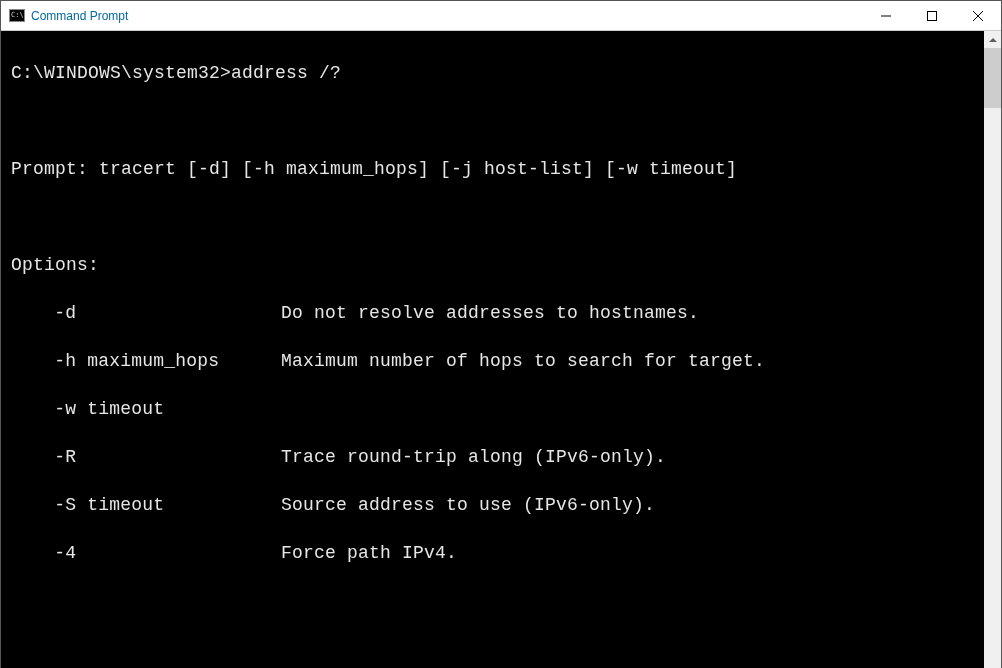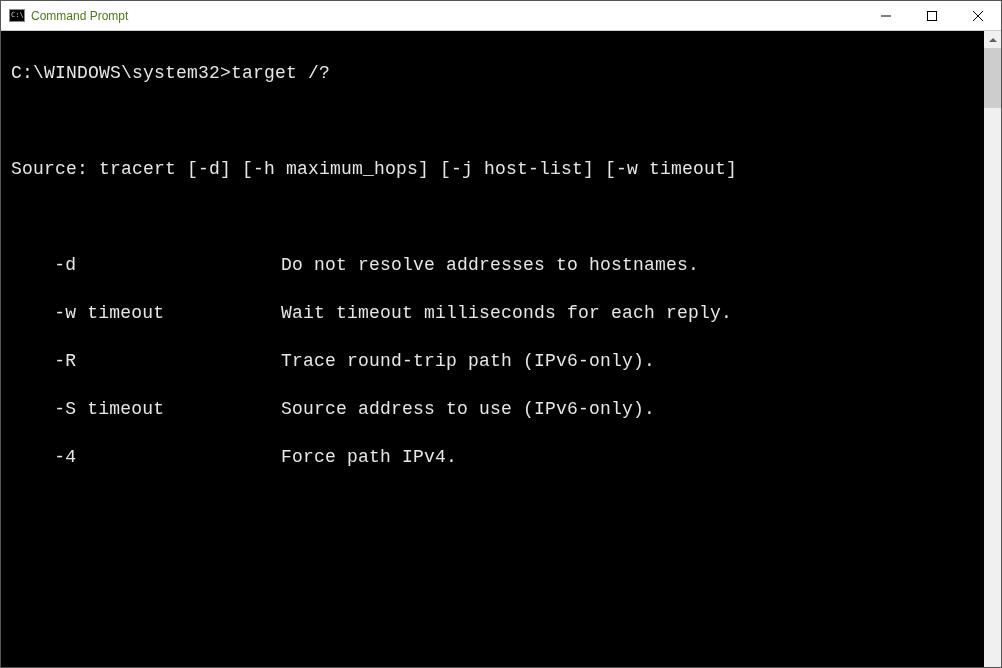--- a/index.html
+++ b/index.html
@@ -29,21 +29,21 @@
       width: 16px;
       height: 16px;
       margin: 0 6px 0 8px;
       display: inline-flex;
       align-items: center;
       justify-content: center;
     }
     .titlebar-icon svg { display: block; }
     .titlebar-title {
       font-size: 12px;
-      color: #4d7c0f;
+      color: #0369a1;
       flex: 0 0 auto;
     }
     .titlebar-spacer { flex: 1; }
     .winbtn {
       width: 46px;
       height: 30px;
       display: flex;
       align-items: center;
       justify-content: center;
       color: #000;
@@ -129,27 +129,29 @@
     <div class="winbtn close">
       <svg width="10" height="10" viewBox="0 0 10 10">
           <line x1="0" y1="0" x2="10" y2="10" stroke="#000" stroke-width="1"></line>
           <line x1="10" y1="0" x2="0" y2="10" stroke="#000" stroke-width="1"></line>
         </svg>
     </div>
   </div>
 
   <div class="content">
     <div class="terminal">
-<div><span>C:\WINDOWS\system32&gt;</span><span>target /?</span></div>
+<div><span>C:\WINDOWS\system32&gt;</span><span>address /?</span></div>
 <div class="blank"></div>
-<div><span>Source: </span><span>tracert [-d] [-h maximum_hops] [-j host-list] [-w timeout]</span></div>
+<div><span>Prompt: </span><span>tracert [-d] [-h maximum_hops] [-j host-list] [-w timeout]</span></div>
 <div class="blank"></div>
+<div>Options:</div>
 <div class="option-row"><span class="indent1"></span><span class="opt-flag">-d</span><span>Do not resolve addresses to hostnames.</span></div>
-<div class="option-row"><span class="indent1"></span><span class="opt-flag">-w timeout</span><span>Wait timeout milliseconds for each reply.</span></div>
-<div class="option-row"><span class="indent1"></span><span class="opt-flag">-R</span><span>Trace round-trip path (IPv6-only).</span></div>
+<div class="option-row"><span class="indent1"></span><span class="opt-flag">-h maximum_hops</span><span>Maximum number of hops to search for target.</span></div>
+<div class="option-row"><span class="indent1"></span><span class="opt-flag">-w timeout</span></div>
+<div class="option-row"><span class="indent1"></span><span class="opt-flag">-R</span><span>Trace round-trip along (IPv6-only).</span></div>
 <div class="option-row"><span class="indent1"></span><span class="opt-flag">-S timeout</span><span>Source address to use (IPv6-only).</span></div>
 <div class="option-row"><span class="indent1"></span><span class="opt-flag">-4</span><span>Force path IPv4.</span></div>
 
 
 
     </div>
 
     <div class="scrollbar">
       <div class="scrollbtn">
         <svg width="8" height="8" viewBox="0 0 8 8">

